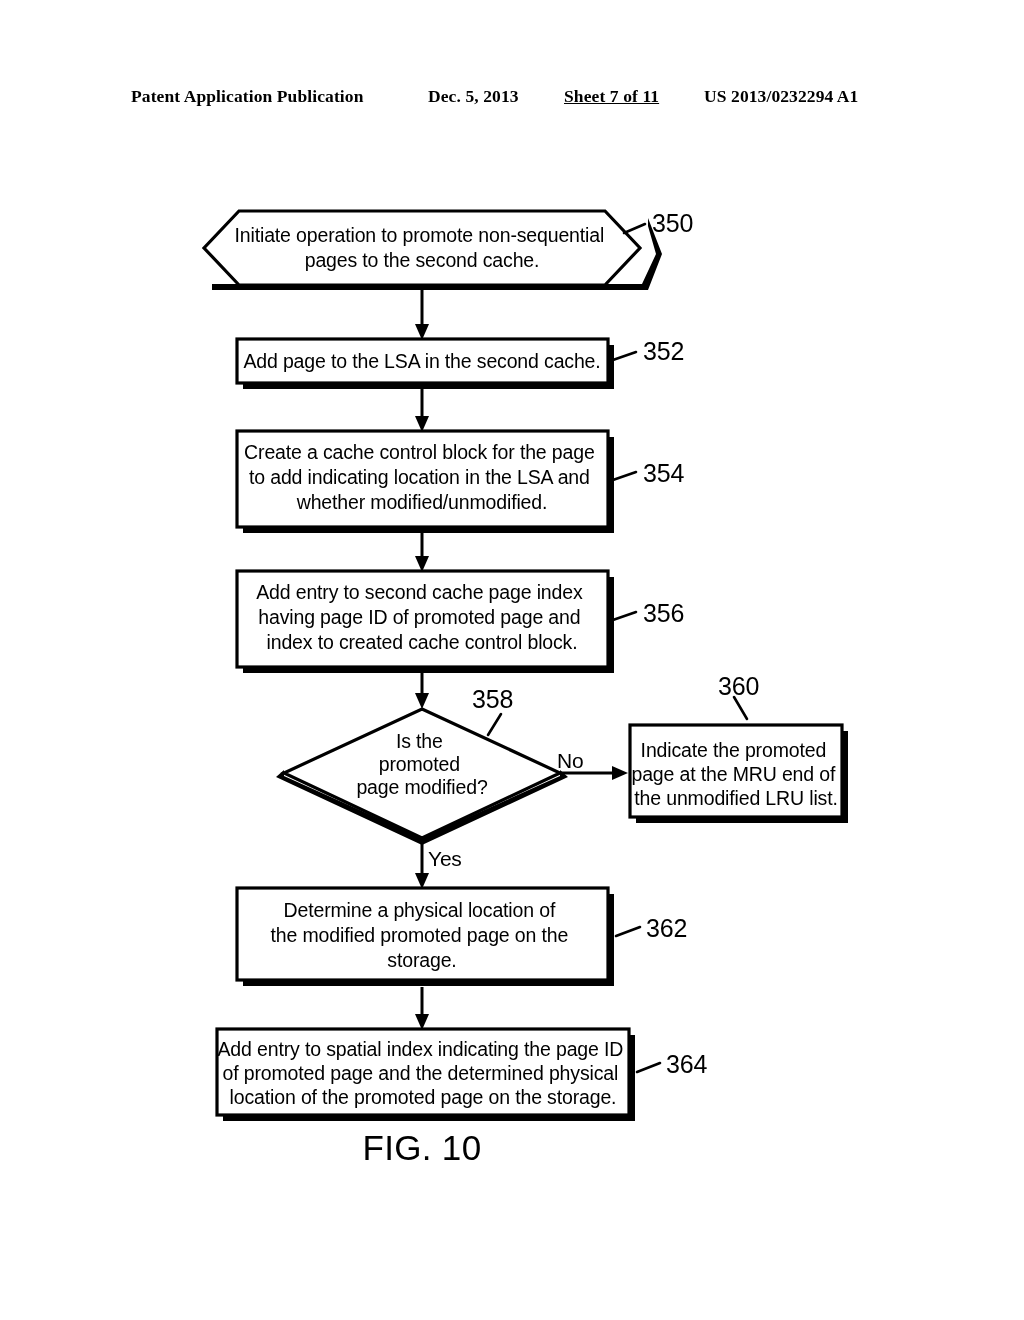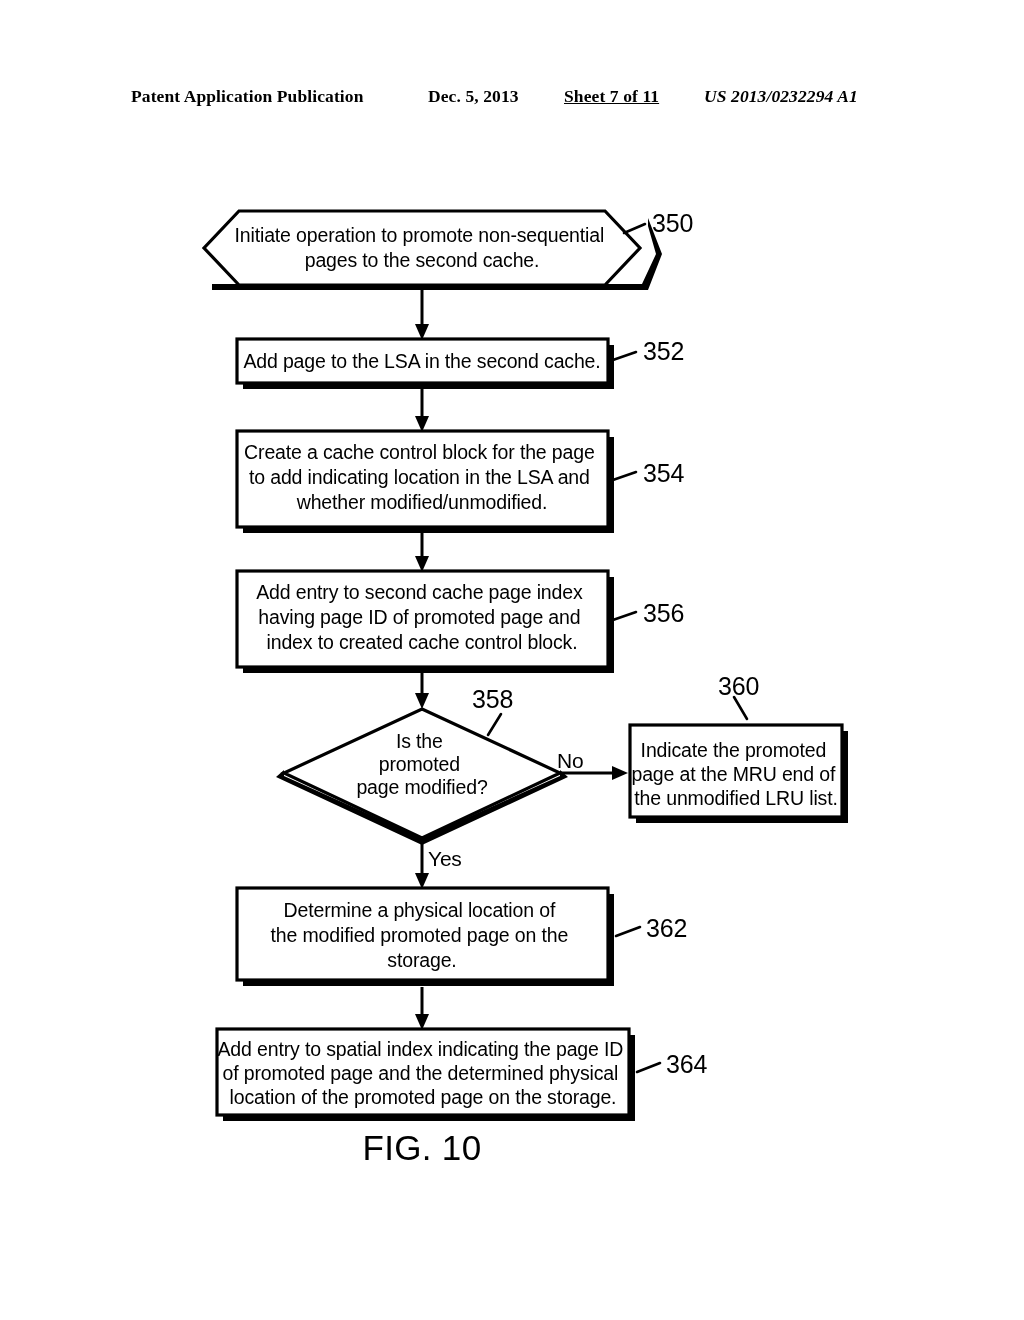--- a/index.html
+++ b/index.html
@@ -40,21 +40,20 @@
     left: 428px;
   }
   #patent-header .hdr-sheet {
     position: absolute;
     left: 564px;
     text-decoration: underline;
   }
   #patent-header .hdr-num {
     position: absolute;
     left: 704px;
-    font-style: italic;
   }
 
   
   #figure-area {
     position: absolute;
     top: 0;
     left: 12px;
     width: 1024px;
     height: 961px;
   }

